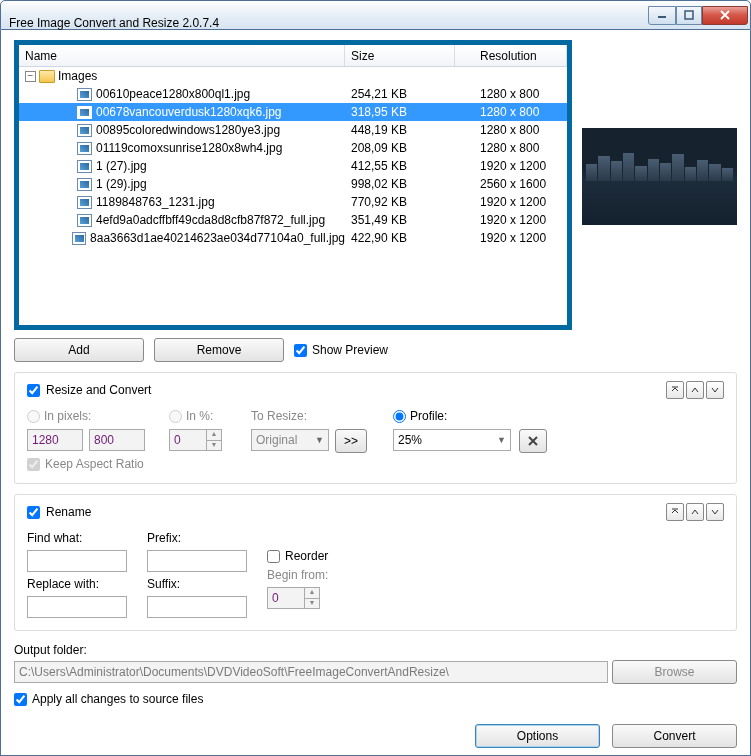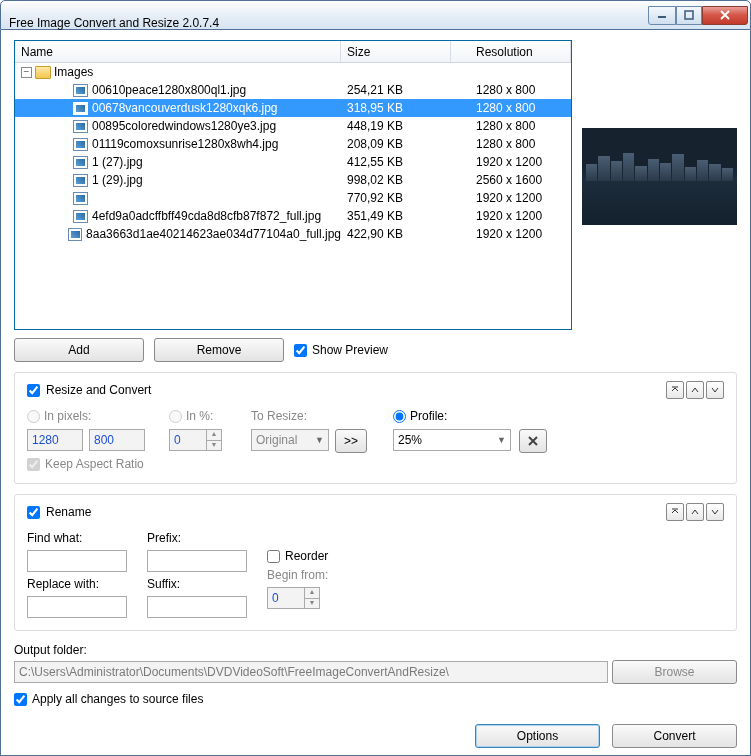--- a/index.html
+++ b/index.html
@@ -12,21 +12,21 @@
 .winbtn { width: 28px; height: 19px; border: 1px solid #6b8aaa; background: linear-gradient(#f3f7fb,#d0dfef); display:flex; align-items:center; justify-content:center; }
 .winbtn.min { border-radius: 0 0 0 3px; width: 28px; }
 .winbtn.max { width: 26px; }
 .winbtn.close { width: 46px; border-radius: 0 0 3px 0; background: linear-gradient(#e9a098,#d6594b 45%,#c1392b); color:#fff; border-color:#8a3b32; }
 .winbtn svg { display:block; }
 
 
 .frame { border: 1px solid #4f6f96; border-top: none; height: 726px; padding: 10px 13px; background: #fff; }
 
 
-.filelist-wrap { border: 1px solid #0369a1; height: 290px; display: flex; flex-direction: column; }
+.filelist-wrap { border: 5px solid #0369a1; height: 290px; display: flex; flex-direction: column; }
 .fl-header { display: flex; background: linear-gradient(#fff,#f1f4f8); border-bottom: 1px solid #d0d7e2; height: 22px; align-items: center; }
 .fl-header .col { padding: 0 6px; border-right: 1px solid #d8dde5; height: 100%; display:flex; align-items:center; }
 .fl-body { flex: 1; overflow: auto; }
 .fl-row { display: flex; height: 18px; align-items: center; }
 .fl-row.selected { background: #3399ff; color: #fff; }
 .col-name { width: 326px; padding-left: 6px; }
 .col-size { width: 110px; padding-left: 6px; }
 .col-res { flex: 1; padding-left: 6px; margin-left: 19px; }
 .tree-root { display:flex; align-items:center; height:18px; padding-left:6px; gap:3px; }
 .tree-box { width:11px; height:11px; border:1px solid #888; display:flex; align-items:center; justify-content:center; font-size:10px; line-height:1; background:#fff; color:#555;}
@@ -61,21 +61,21 @@
 .panel-head .title { margin-left:6px; flex:1; color:#000; }
 .panel-ctrls { display:flex; gap:2px; }
 .sqbtn { width:18px; height:18px; border:1px solid #888; background:linear-gradient(#fff,#e8e8e8); display:flex; align-items:center; justify-content:center; border-radius:2px; }
 .sqbtn svg { display:block; }
 
 .opt-row { display:flex; align-items:flex-start; gap: 14px; }
 .opt-col { display:flex; flex-direction:column; gap:6px; }
 .opt-col label.sub { color:#000; }
 .disabled { color:#888 !important; }
 input[type=text], .numbox, select, .combo { height:22px; border:1px solid #aaa; background:#fff; padding:0 4px; }
-.numbox { width:56px; display:flex; align-items:center; background:#f3f3f3; color:#1d4ed8; }
+.numbox { width:56px; display:flex; align-items:center; background:#f3f3f3; color:#701a75; }
 .numbox.small { width:38px; }
 .combo { display:flex; align-items:center; justify-content:space-between; background:#f3f3f3; }
 .combo .arrow { font-size:9px; color:#666; }
 .combo.active { background:#fff; color:#000; }
 .radio { display:flex; align-items:center; gap:4px; }
 .radio input { width:13px; height:13px; }
 
 .rename-grid { display:flex; gap: 20px; }
 .rn-col { display:flex; flex-direction:column; gap:5px; }
 .rn-col input[type=text] { width:100px; }
@@ -183,20 +183,21 @@
                 <span class="file-icon"></span>
                 <span class="fl-name-text">1 (29).jpg</span>
               </div>
               <div class="col-size">998,02 KB</div>
               <div class="col-res">2560 x 1600</div>
             </div>
             <div class="fl-row">
               <div class="col-name" style="display:flex;align-items:center">
                 <span class="fl-name-indent dotline"></span>
                 <span class="file-icon"></span>
+                <span class="fl-name-text">1189848763_1231.jpg</span>
               </div>
               <div class="col-size">770,92 KB</div>
               <div class="col-res">1920 x 1200</div>
             </div>
             <div class="fl-row">
               <div class="col-name" style="display:flex;align-items:center">
                 <span class="fl-name-indent dotline"></span>
                 <span class="file-icon"></span>
                 <span class="fl-name-text">4efd9a0adcffbff49cda8d8cfb87f872_full.jpg</span>
               </div>

